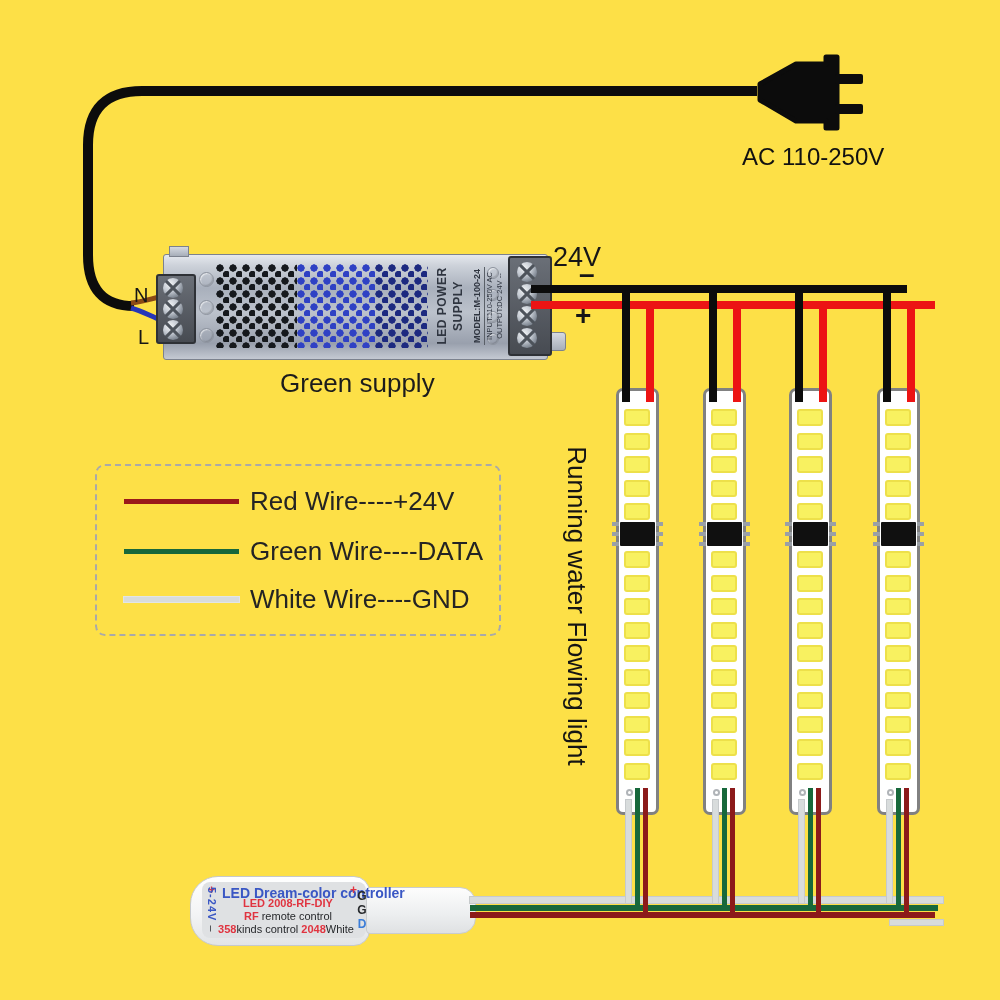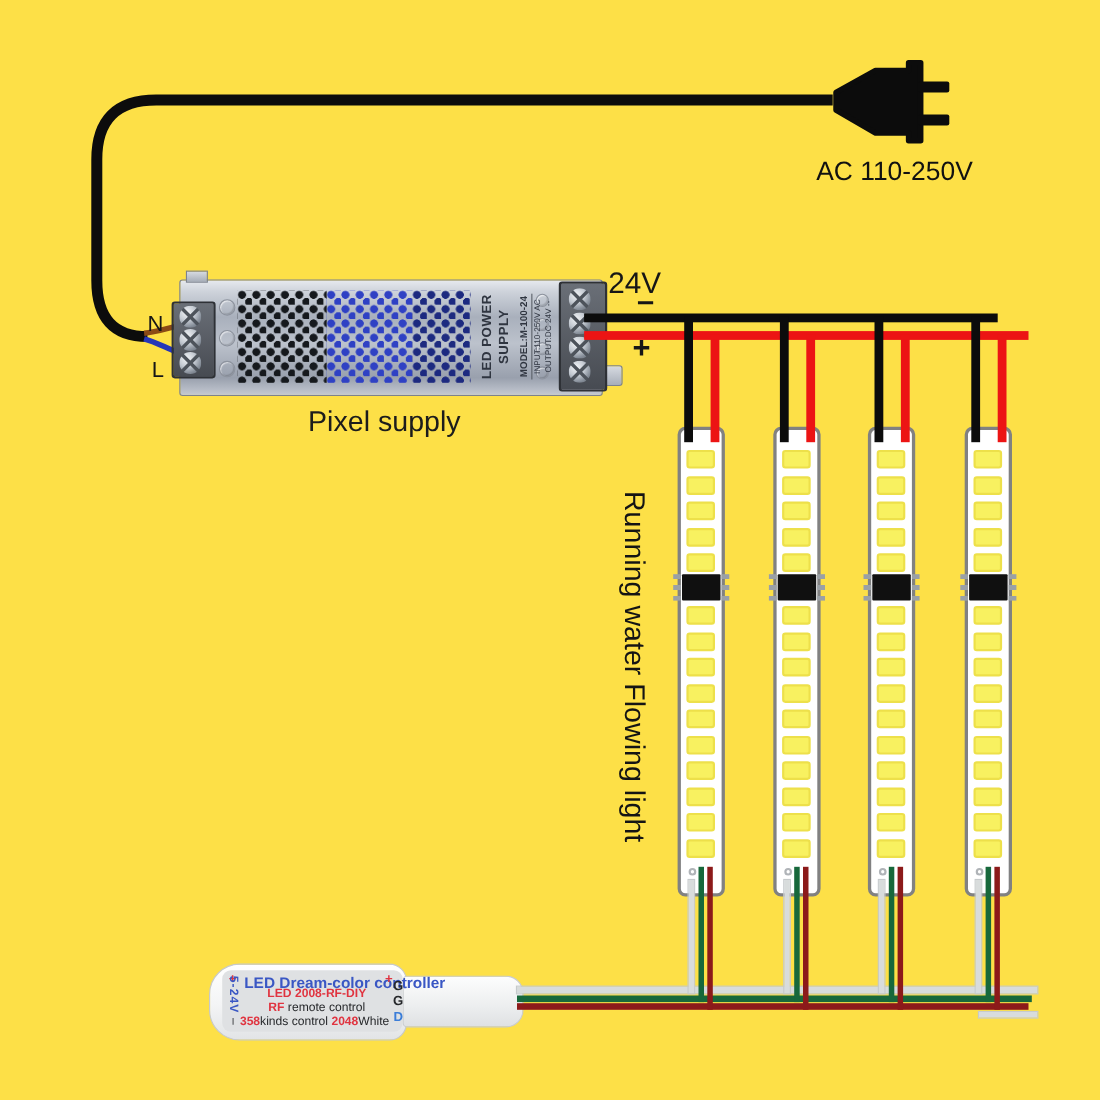--- a/index.html
+++ b/index.html
@@ -100,29 +100,37 @@
   </div>
   <div class="terminal" style="left:508px;top:256px;width:40px;height:96px;">
     <div class="screw" style="left:7px;top:4px;"></div>
     <div class="screw" style="left:7px;top:26px;"></div>
     <div class="screw" style="left:7px;top:48px;"></div>
     <div class="screw" style="left:7px;top:70px;"></div>
   </div>
 
   <div class="txt" style="left:134px;top:284px;font-size:20px;z-index:2;">N</div>
   <div class="txt" style="left:138px;top:326px;font-size:20px;z-index:2;">L</div>
-  <div class="txt" style="left:280px;top:368px;font-size:26px;color:#1c1c1c;">Pixel supply</div>
+  <div class="txt" style="left:280px;top:368px;font-size:26px;color:#1c1c1c;">Green supply</div>
 
   <div class="txt" style="left:553px;top:242px;font-size:27px;">24V</div>
   <div class="txt" style="left:579px;top:258px;font-size:28px;font-weight:bold;">–</div>
   <div class="txt" style="left:575px;top:300px;font-size:28px;font-weight:bold;">+</div>
 
   <div class="wire" style="left:531px;top:285px;width:376px;height:8px;background:var(--wire-black);z-index:4;"></div>
   <div class="wire" style="left:531px;top:301px;width:404px;height:8px;background:var(--wire-red);z-index:4;"></div>
 
+  <div class="legend-box" id="legend-box">
+      <div class="legend-line" style="top: 33px; background: rgb(154, 26, 26);"></div>
+      <div class="legend-text" style="top: 20px;">Red Wire----+24V</div>
+      <div class="legend-line" style="top: 83px; background: rgb(23, 104, 59);"></div>
+      <div class="legend-text" style="top: 70px;">Green Wire----DATA</div>
+      <div class="legend-line" style="top: 131px; background: rgb(216, 220, 220); outline: rgb(226, 229, 230) solid 1px;"></div>
+      <div class="legend-text" style="top: 118px;">White Wire----GND</div>
+    </div>
 
   <div class="txt" style="left:592px;top:428px;width:356px;height:28px;font-size:26px;color:#141414;text-align:center;transform:rotate(90deg);transform-origin:0 0;z-index:2;">Running water Flowing light</div>
 
   <div class="wire white-wire" style="left:470px;top:897px;width:473px;height:6px;background:var(--wire-white);z-index:4;"></div>
   <div class="wire" style="left:470px;top:905px;width:468px;height:6px;background:var(--wire-green);z-index:5;"></div>
   <div class="wire" style="left:470px;top:912px;width:465px;height:6px;background:var(--wire-dark-red);z-index:5;"></div>
   <div class="wire white-wire" style="left:890px;top:920px;width:53px;height:5px;background:var(--wire-white);z-index:4;"></div>
 
   <div class="ctrl-body"></div>
   <div class="ctrl-neck"></div>

